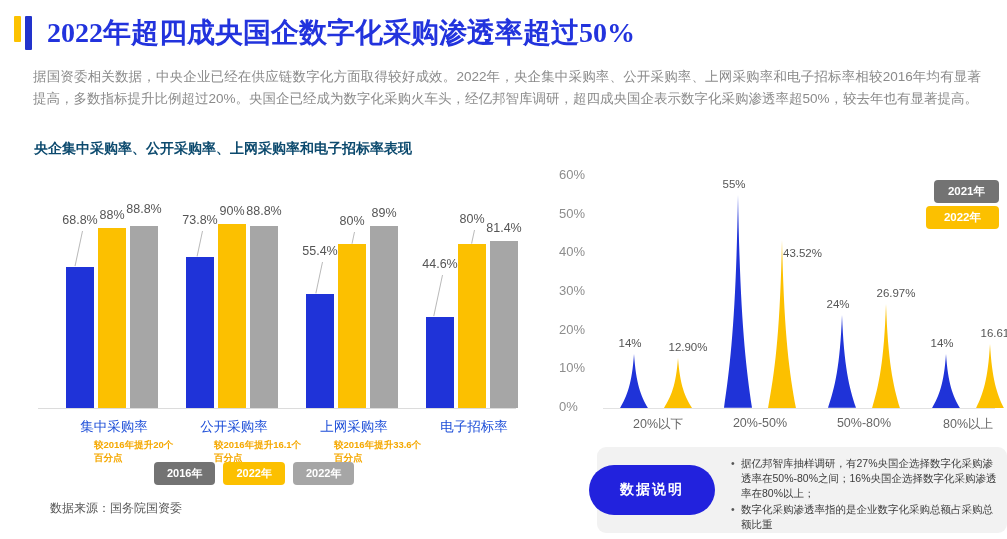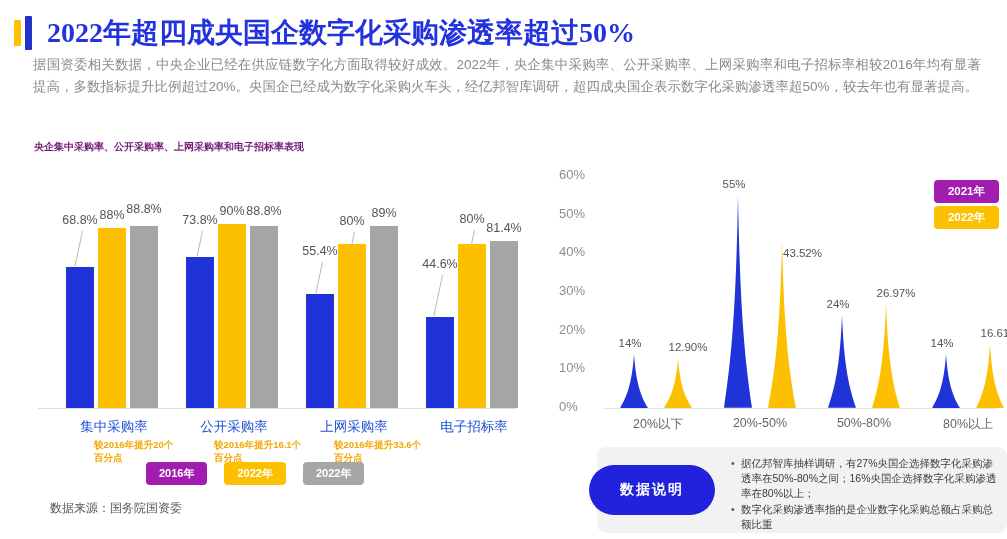--- a/index.html
+++ b/index.html
@@ -3,38 +3,38 @@
 <meta charset="utf-8">
 <style>
   html,body{margin:0;padding:0;}
   body{
     width:1007px;height:539px;overflow:hidden;background:#ffffff;
     font-family:"Liberation Sans","DejaVu Sans",sans-serif;color:#4a4a4a;
     position:relative;
   }
   
   .header{position:absolute;left:0;top:0;width:1007px;height:136px;}
-  .title-row{position:absolute;left:14px;top:16px;display:flex;align-items:center;}
+  .title-row{position:absolute;left:14px;top:16px;display:flex;}
   .accent{display:inline-block;width:7px;border-radius:1px;margin-right:4px;}
   .accent.yellow{height:26px;background:#fcc200;}
   .accent.blue{height:34px;background:#2233cc;}
   .main-title{
     font-size:28px;font-weight:bold;color:#2233dd;letter-spacing:0px;
     margin-left:11px;white-space:nowrap;line-height:34px;
     font-family:"Liberation Serif","DejaVu Serif",serif;
   }
   .subtitle{
-    position:absolute;left:33px;top:54px;width:948px;
+    position:absolute;left:33px;top:66px;width:948px;
     font-size:13.5px;line-height:21.5px;color:#8a8a8a;text-align:justify;
   }
   
   .panel-left{position:absolute;left:0;top:136px;width:540px;height:403px;}
   .panel-right{position:absolute;left:545px;top:136px;width:462px;height:403px;}
   .chart-title{
-    font-size:10px;font-weight:bold;color:#701a75;white-space:nowrap;
+    font-size:14px;font-weight:bold;color:#0c4a6e;white-space:nowrap;
   }
   .chart-title.left{position:absolute;left:34px;top:4px;}
   .chart-title.right{position:absolute;left:55px;top:4px;}
 
   
   .lchart{position:absolute;left:0;top:0;width:540px;height:403px;}
   .lbaseline{position:absolute;left:38px;top:272px;width:478px;height:1px;background:#dcdcdc;}
   .bar{position:absolute;bottom:0;width:28px;border-radius:0;}
   .bar.b2016{background:#1f33d8;}
   .bar.b2022y{background:#fcc000;}
@@ -45,26 +45,26 @@
   }
   .leader{position:absolute;width:1px;background:#b9b9b9;transform-origin:top center;}
   .xlab{
     position:absolute;top:282px;font-size:13.5px;color:#1d4ed8;
     text-align:center;white-space:nowrap;
   }
   .uplift{
     position:absolute;font-size:9.5px;line-height:12.5px;color:#f5a800;
     font-weight:bold;width:88px;
   }
-  .legend-row{position:absolute;left:146px;top:326px;display:flex;gap:17px;align-items:center;}
+  .legend-row{position:absolute;left:146px;top:326px;display:flex;gap:8px;align-items:center;}
   .chip{
     display:inline-block;padding:4px 13px;border-radius:4px;color:#fff;
     font-size:11px;font-weight:bold;white-space:nowrap;
   }
-  .chip.blue{background:#a21caf;}
+  .chip.blue{background:#737373;margin-left:8px;}
   .chip.yellow{background:#fcc000;}
   .chip.gray{background:#a6a6a6;}
   .source{position:absolute;left:50px;top:364px;font-size:12px;color:#555;}
 
   
   .rchart{position:absolute;left:0;top:0;width:462px;height:403px;}
   .rtick{
     position:absolute;left:14px;width:44px;text-align:left;
     font-size:13px;color:#8d8d8d;
   }

